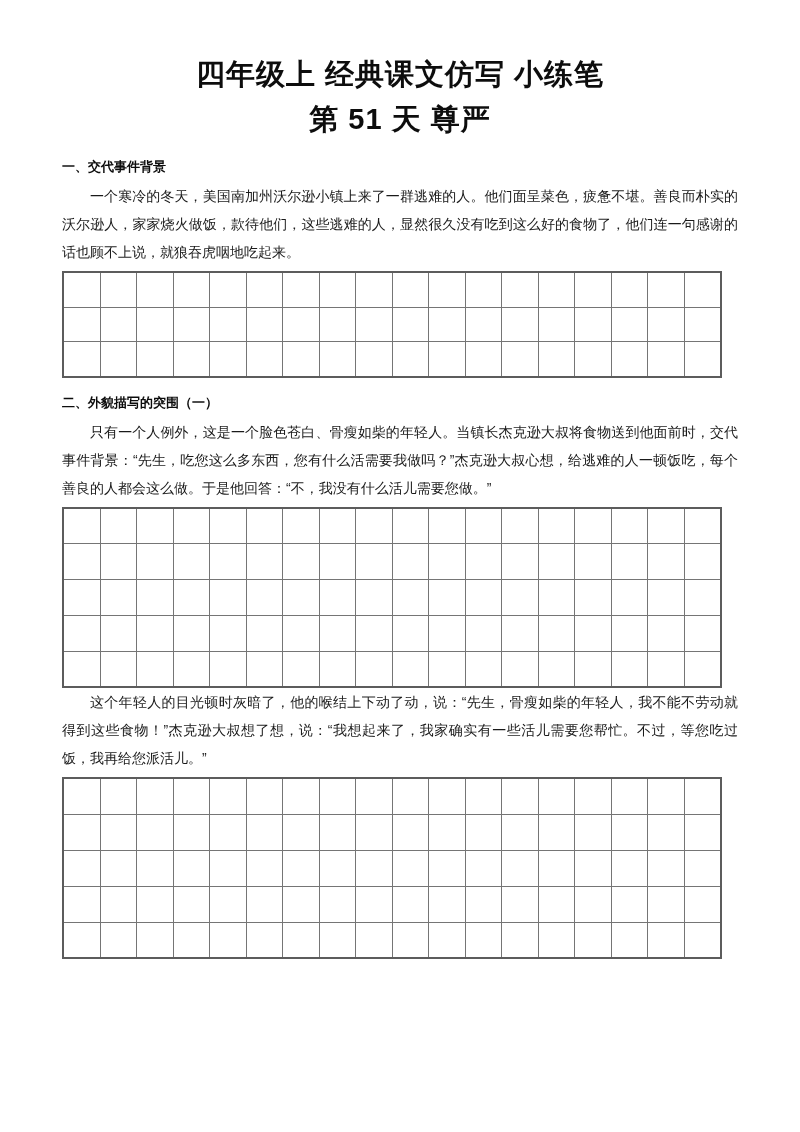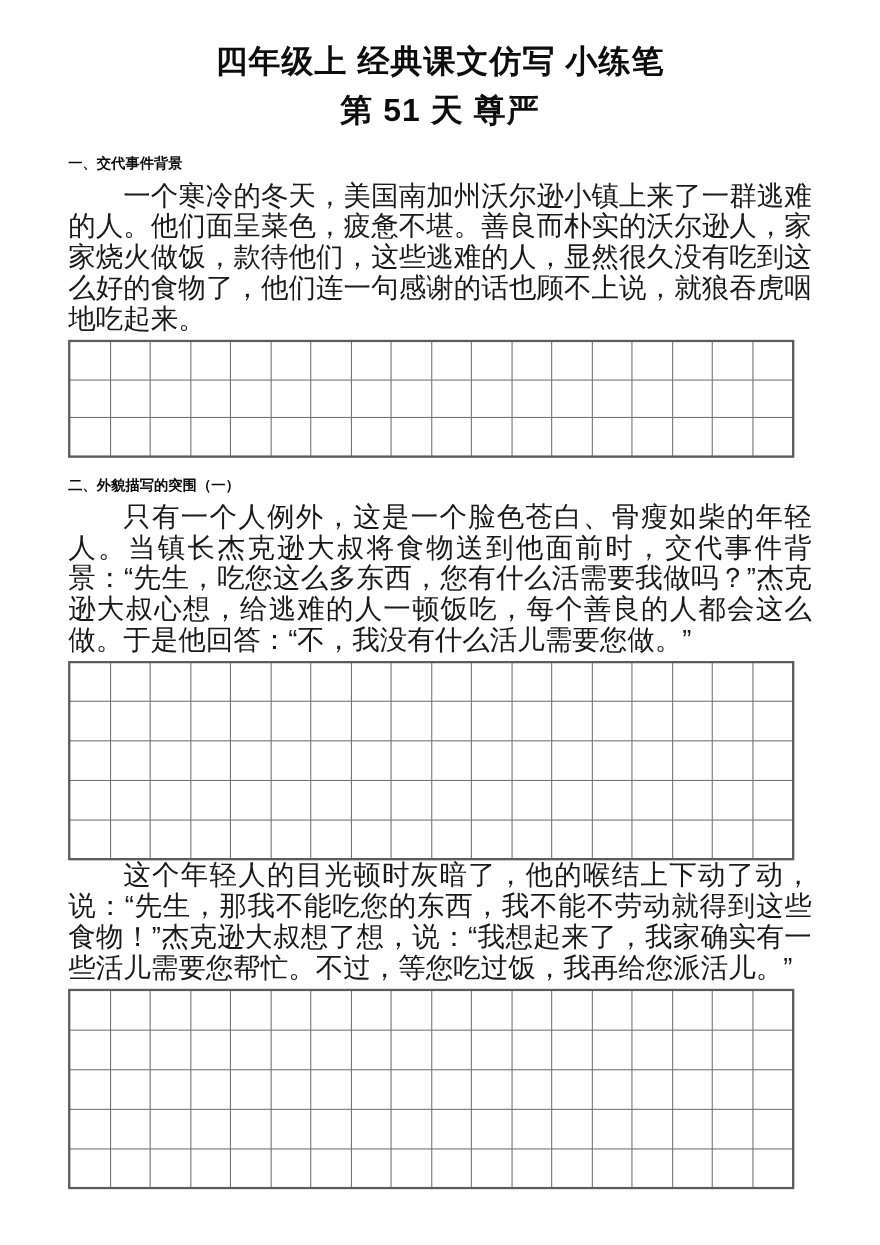--- a/index.html
+++ b/index.html
@@ -10,21 +10,21 @@
   body {
     width: 800px;
     height: 1132px;
     overflow: hidden;
     font-family: "Liberation Sans", "DejaVu Sans", sans-serif;
     color: #161616;
   }
   .page {
     width: 676px;
     margin: 0 auto;
-    padding-top: 34px;
+    padding-top: 52px;
     box-sizing: border-box;
   }
   .title-block {
     text-align: center;
     margin-bottom: 8px;
   }
   .title-line {
     font-size: 29px;
     font-weight: bold;
     line-height: 45px;
@@ -33,21 +33,21 @@
     white-space: nowrap;
   }
   .section-heading {
     font-size: 13px;
     font-weight: bold;
     line-height: 26px;
     margin: 12px 0 2px 0;
     color: #0d0d0d;
   }
   .para {
-    font-size: 25px;
+    font-size: 14px;
     line-height: 28px;
     text-indent: 2em;
     text-align: justify;
     word-break: break-all;
     margin: 0 0 5px 0;
     color: #1a1a1a;
   }
   .writing-grid {
     display: grid;
     width: 660px;
@@ -224,21 +224,21 @@
         <div class="cell"></div>
         <div class="cell"></div>
         <div class="cell"></div>
         <div class="cell"></div>
         <div class="cell"></div>
         <div class="cell"></div>
       </div>
   </div>
 
   <div class="section">
-    <p class="para">这个年轻人的目光顿时灰暗了，他的喉结上下动了动，说：“先生，那我不能吃您的东西，我不能不劳动就得到这些食物！”杰克逊大叔想了想，说：“我想起来了，我家确实有一些活儿需要您帮忙。不过，等您吃过饭，我再给您派活儿。”</p>
+    <p class="para">这个年轻人的目光顿时灰暗了，他的喉结上下动了动，说：“先生，骨瘦如柴的年轻人，我不能不劳动就得到这些食物！”杰克逊大叔想了想，说：“我想起来了，我家确实有一些活儿需要您帮忙。不过，等您吃过饭，我再给您派活儿。”</p>
     <div class="writing-grid grid-r5" style="grid-template-columns: repeat(18, 1fr);">
         <div class="cell"></div>
         <div class="cell"></div>
         <div class="cell"></div>
         <div class="cell"></div>
         <div class="cell"></div>
         <div class="cell"></div>
         <div class="cell"></div>
         <div class="cell"></div>
         <div class="cell"></div>

